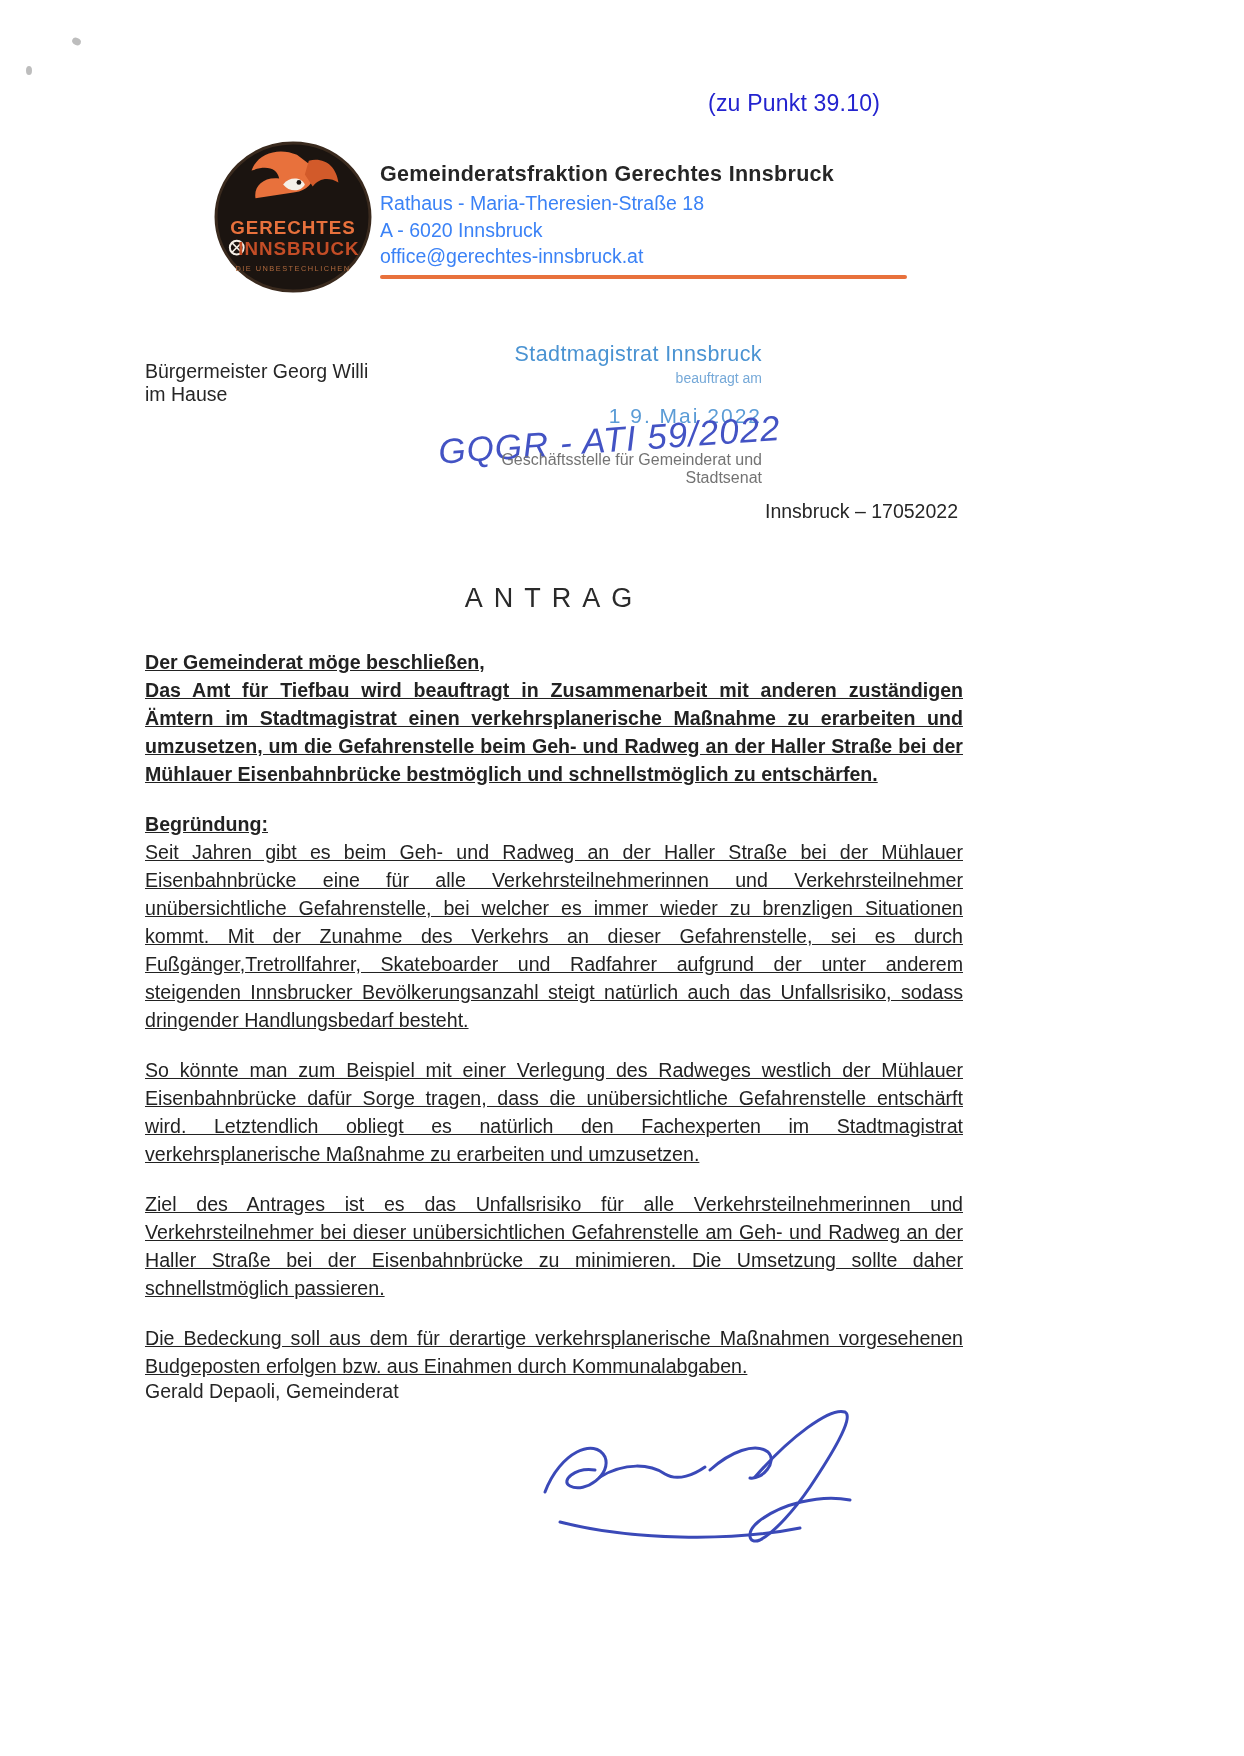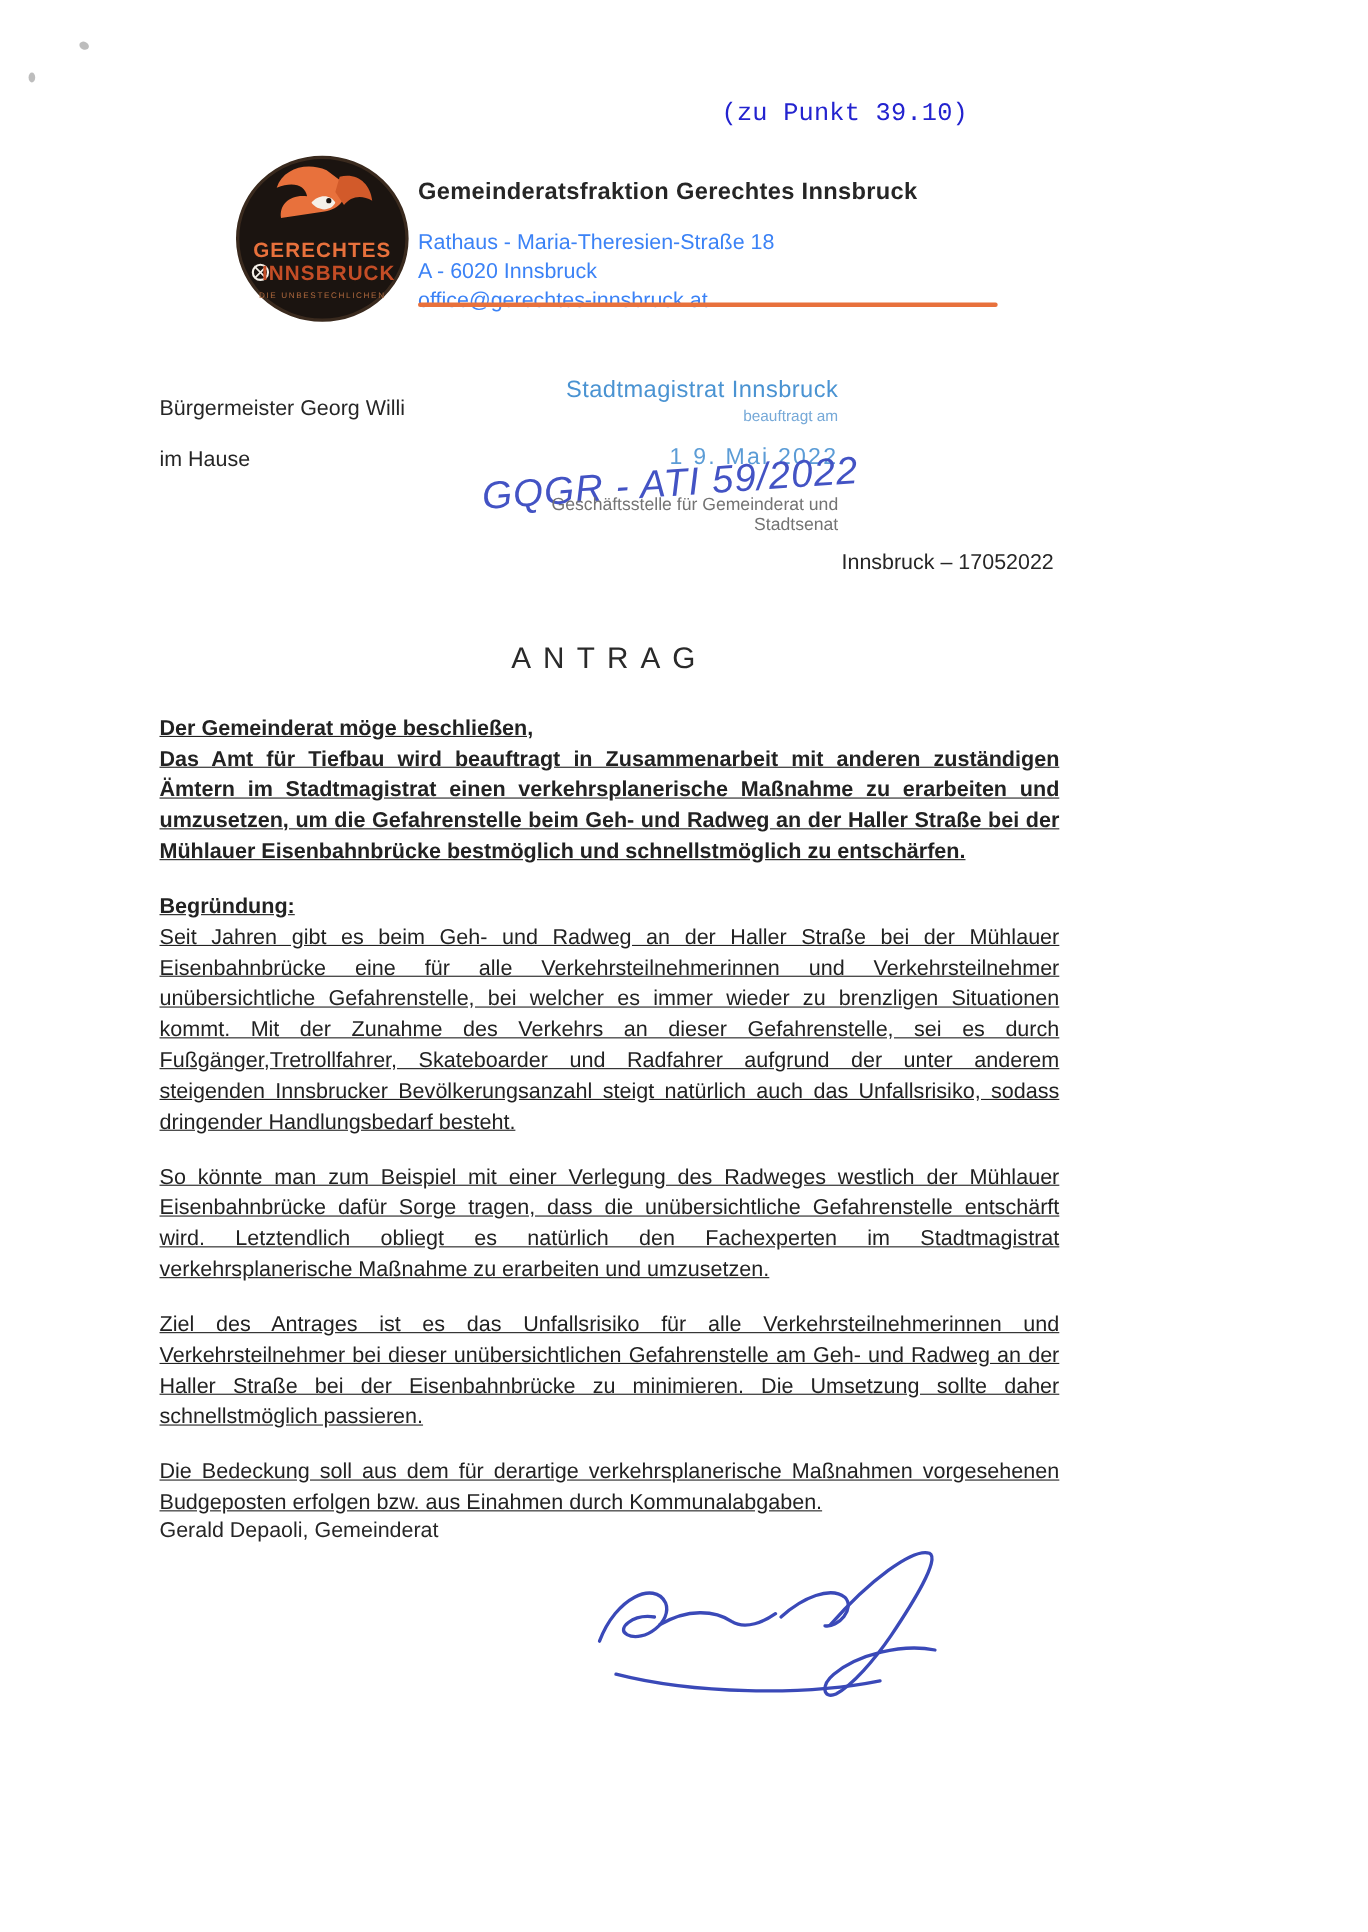--- a/index.html
+++ b/index.html
@@ -15,35 +15,35 @@
   }
 
   
   .speck { position:absolute; background:#9a9a9a; border-radius:50%; opacity:.65; }
   .speck-1 { left:72px; top:38px; width:9px; height:7px; transform:rotate(25deg); }
   .speck-2 { left:26px; top:66px; width:6px; height:9px; }
 
   
   .ref-note {
     position:absolute; top:90px; right:364px;
-    font-size:23px; color:#2323cf; letter-spacing:.2px;font-family:Liberation Mono, monospace;
+    font-size:23px; color:#2323cf; letter-spacing:.2px;
   }
 
   
   .logo { position:absolute; left:214px; top:141px; width:158px; height:152px; }
 
   
   .letterhead { position:absolute; left:380px; top:162px; width:540px; }
-  .org-name { font-size:21.5px; font-weight:bold; letter-spacing:.3px; color:#262626; margin-bottom:20px; }
+  .org-name { font-size:21.5px; font-weight:bold; letter-spacing:.3px; color:#262626; margin-bottom:3px; }
   .lh-line { font-size:19.5px; line-height:26.5px; color:#3b82f6; }
   .lh-rule { position:absolute; left:380px; top:275px; width:527px; height:4px; background:#e8713c; border-radius:2px; }
 
   
   .recipient { position:absolute; left:145px; top:360px; font-size:19.5px; color:#262626; }
-  .recipient .r1 { margin-bottom:24px; }
+  .recipient .r1 { }
 
   
   .stamp { position:absolute; left:462px; top:342px; width:300px; height:146px; text-align:right; }
   .stamp .s1 { position:absolute; top:0; left:0; width:100%; font-size:21.5px; color:#4a93d2; letter-spacing:.4px; }
   .stamp .s2 { position:absolute; top:28px; left:0; width:100%; font-size:14px; color:#76a9d8; }
   .stamp .s-date { position:absolute; top:62px; left:0; width:100%; font-size:21px; color:#5b9cd6; letter-spacing:2px; }
   .stamp .s-hand {
     position:absolute; top:78px; left:-24px; width:340px;
     font-size:35px; font-style:italic; color:#4353c4;
     transform:rotate(-4deg); letter-spacing:1px; white-space:nowrap;

